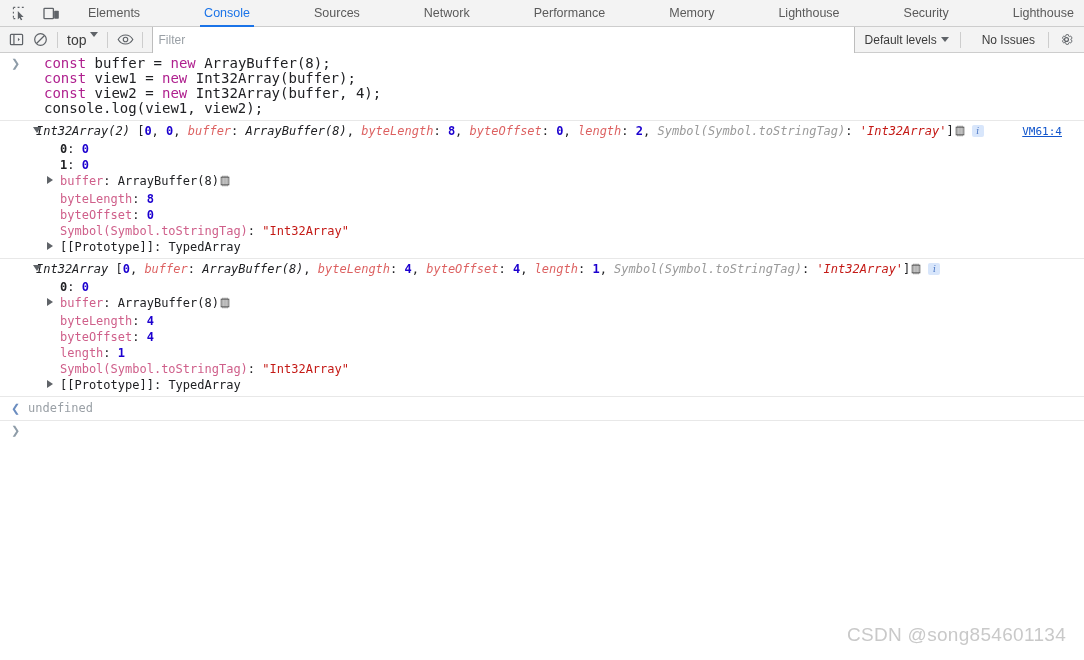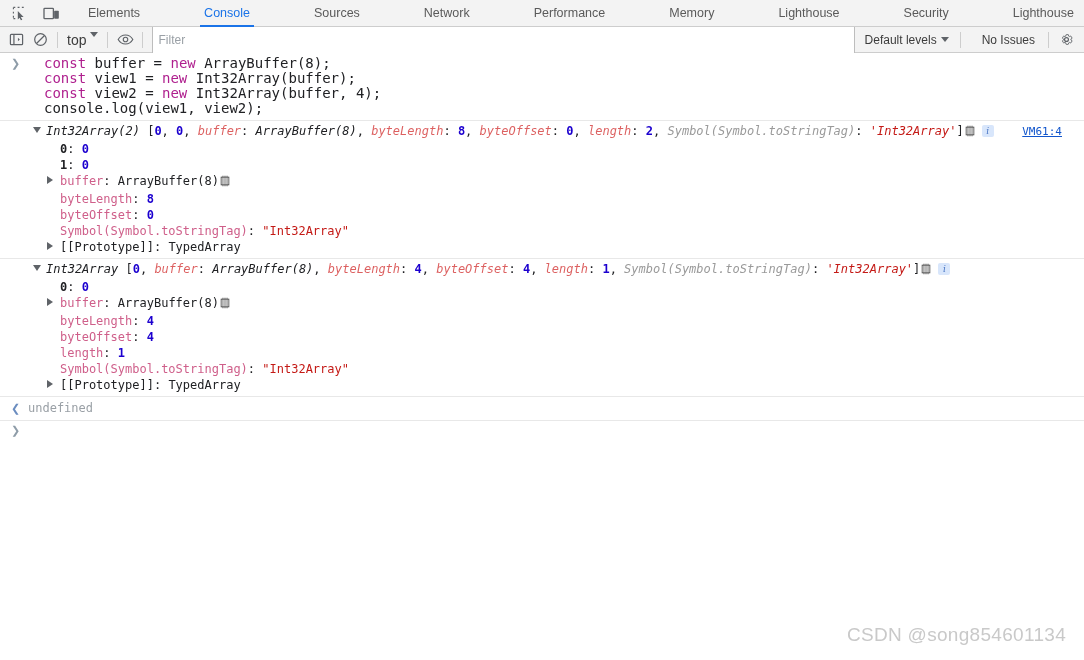--- a/index.html
+++ b/index.html
@@ -157,21 +157,21 @@
     right: 22px; top: 4px;
     font-size: 11px;
     color: #1155cc;
     text-decoration: underline;
     cursor: pointer;
     font-family: "DejaVu Sans Mono", "Liberation Mono", monospace;
   }
   .obj-head {
     line-height: 16px;
     white-space: pre;
-    padding-left: 46px;
+    padding-left: 36px;
     position: relative;
     color: #202124;
   }
   .tri {
     position: absolute;
     left: 33px; top: 4px;
     width: 0; height: 0;
     cursor: pointer;
   }
   .tri.open {

